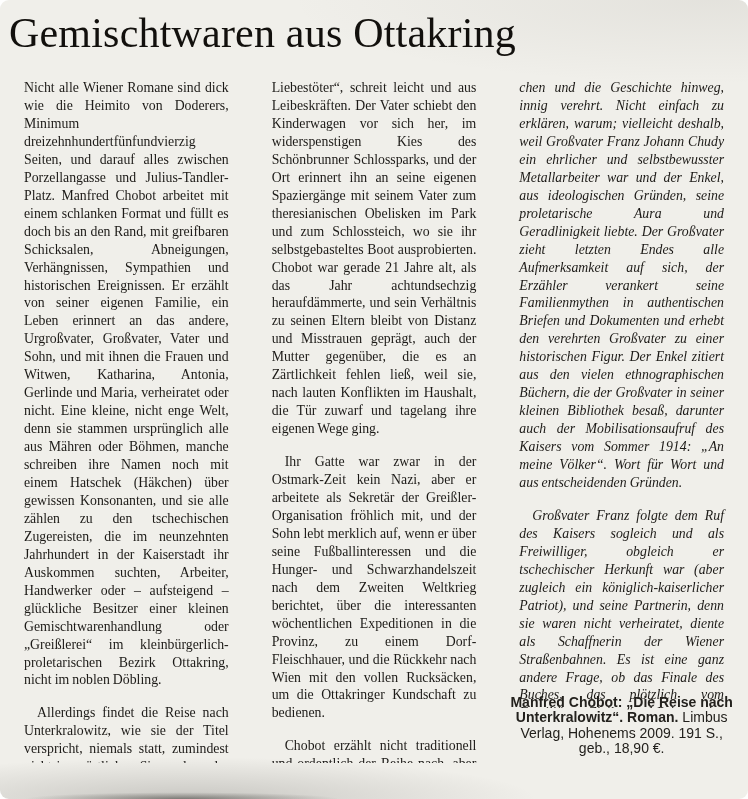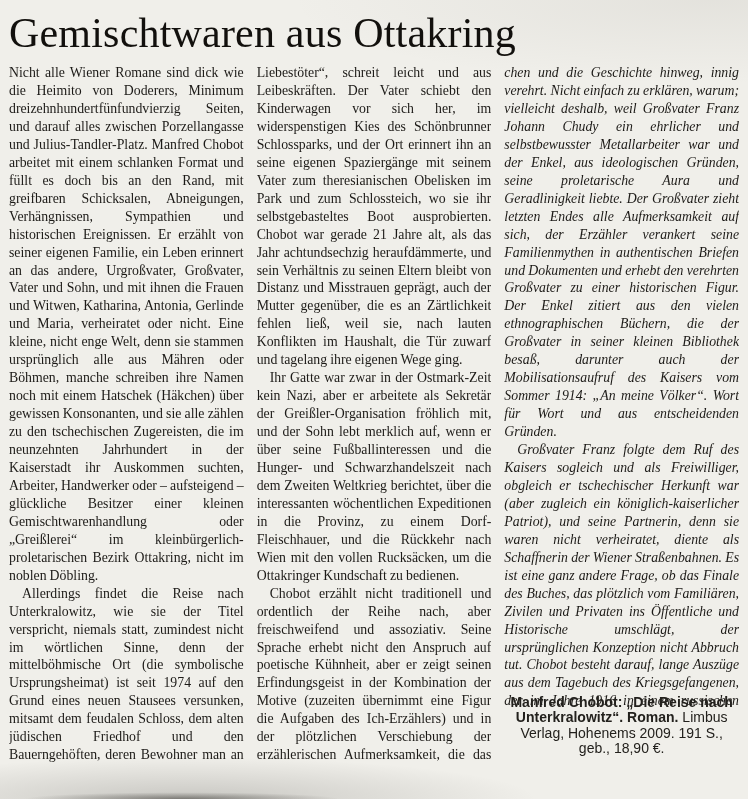--- a/index.html
+++ b/index.html
@@ -9,20 +9,21 @@
     height: 799px;
     overflow: hidden;
     box-sizing: border-box;
     padding: 6px 9px 0 9px;
     background:
       radial-gradient(ellipse 600px 120px at 95% 0%, rgba(120,115,105,0.10), rgba(0,0,0,0) 70%),
       radial-gradient(ellipse 500px 60px at 25% 100%, rgba(40,38,34,0.20), rgba(0,0,0,0) 70%),
       #f0efea;
     color: #1c1a17;
     font-family: "Liberation Serif", "DejaVu Serif", serif;
+    border-radius: 9px;
   }
   .headline {
     font-size: 42px;
     line-height: 1.12;
     font-weight: 400;
     letter-spacing: 0.2px;
     color: #12100d;
     margin: 4px 0 7px 0;
     white-space: nowrap;
   }
@@ -38,21 +39,21 @@
     display: flex;
     gap: 13px;
     height: 699px;
   }
   .col {
     flex: 1 1 0;
     position: relative;
     overflow: hidden;
   }
   .col p {
-    margin: 0;
+    margin: 15px;
     font-size: 13.8px;
     line-height: 17.95px;
     text-align: justify;
     hyphens: auto;
     -webkit-hyphens: auto;
     word-spacing: -0.4px;
   }
   .col p.indent { text-indent: 13px; }
   .col-text.with-book { max-height: 644px; overflow: hidden; font-style: italic; }
   .book-info {

